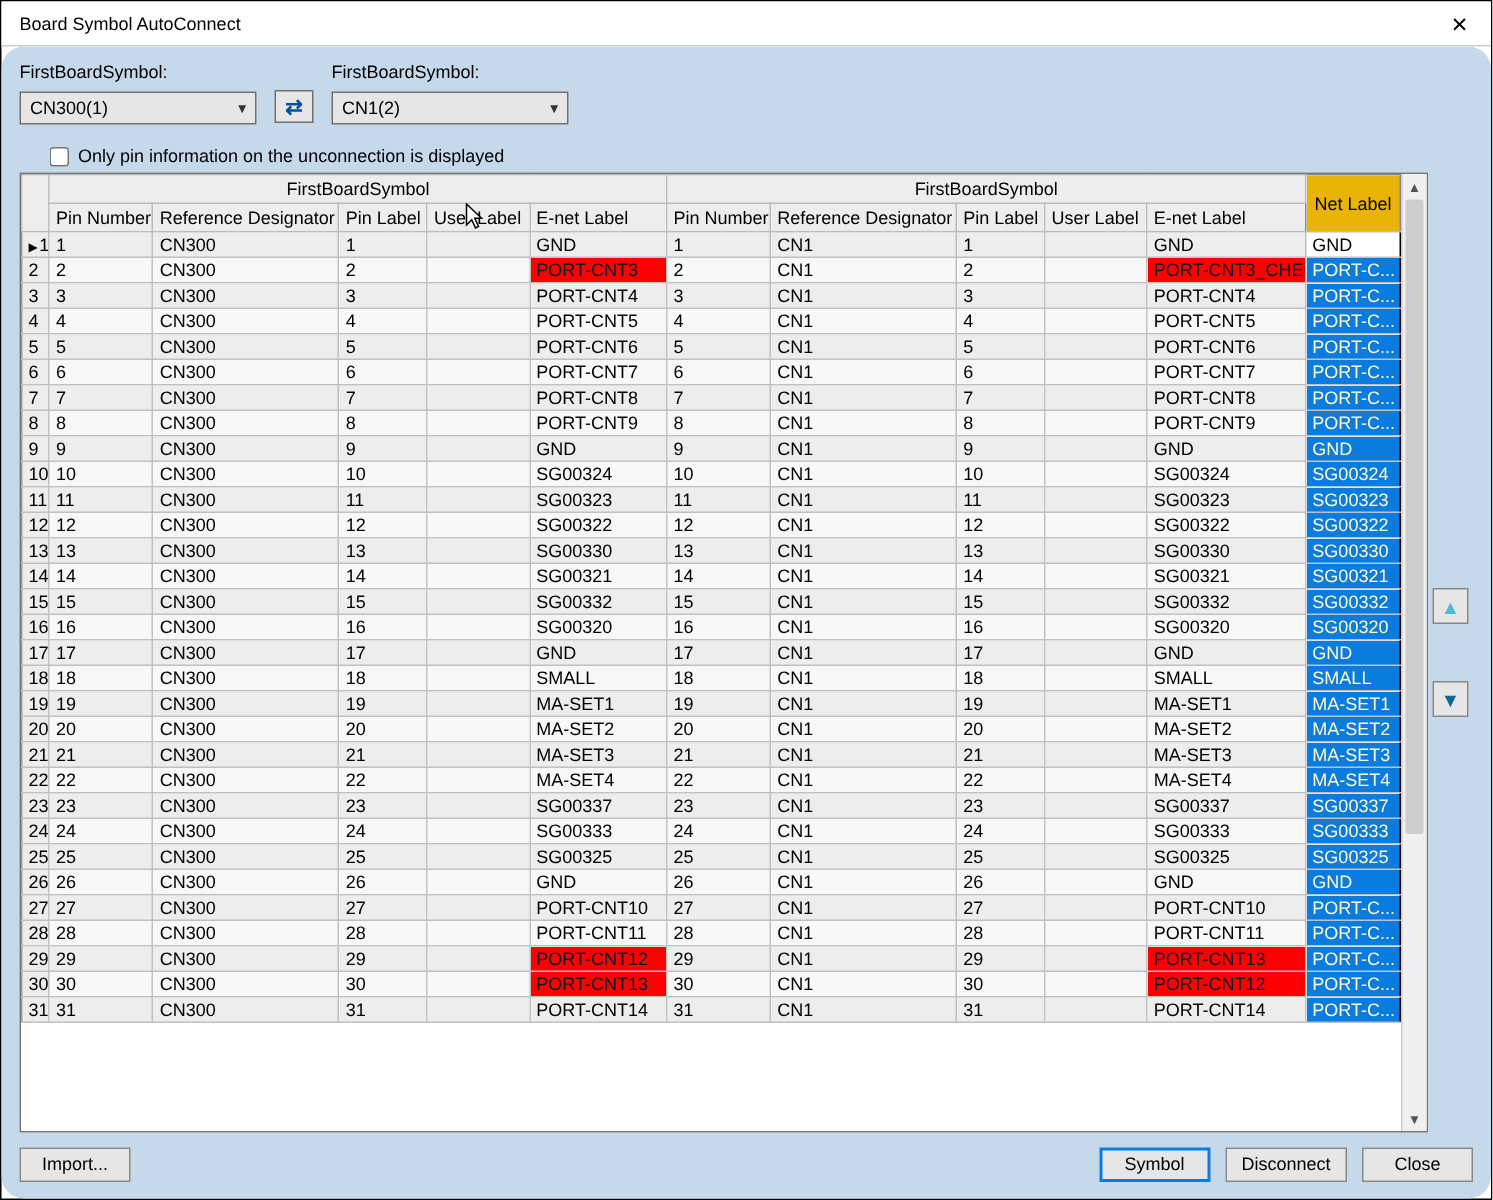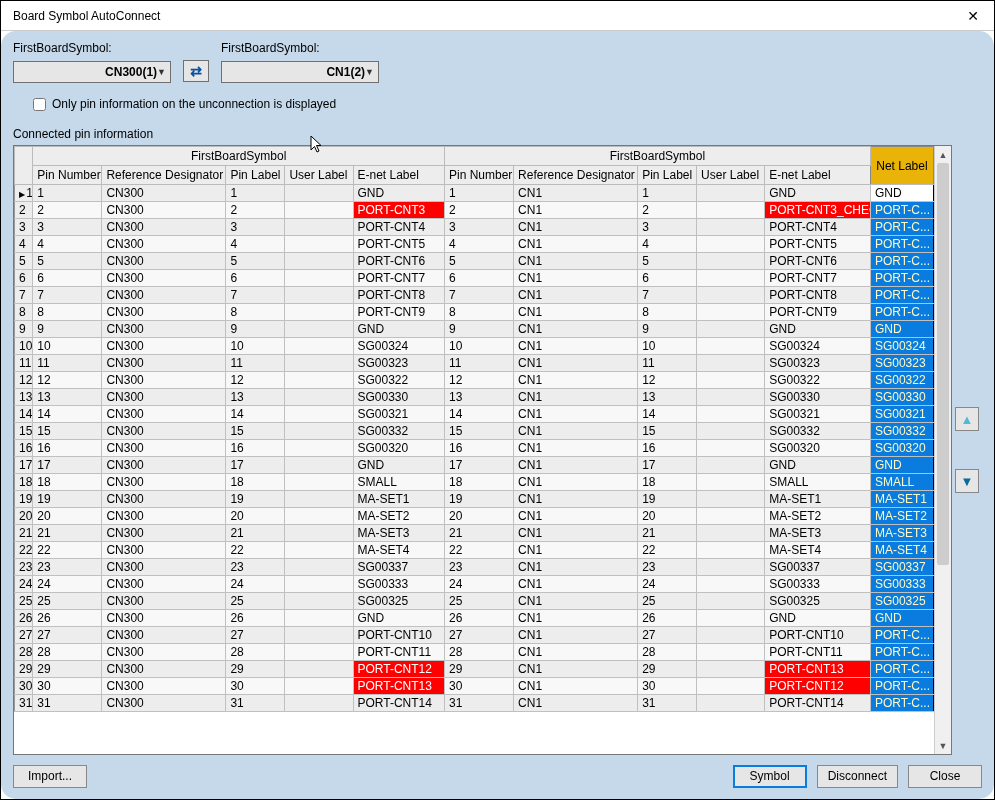--- a/index.html
+++ b/index.html
@@ -61,24 +61,23 @@
     display:flex; flex-direction:column;
   }
   .sel-group label {
     font-size: 12px;
     margin-bottom: 6px;
   }
   .combo {
     width: 158px; height: 22px;
     background: #e6e6e6;
     border: 1px solid #707070;
-    display:flex; align-items:center; justify-content:flex-end;
+    display:flex; align-items:center; justify-content:space-between;
     padding: 0 4px 0 6px;
     font-size: 12px;
-    font-weight: bold;
   }
   .combo .chev { font-size: 9px; color:#333; }
   .swap-btn {
     width: 26px; height: 22px;
     margin-top: 19px;
     background: #e6e6e6;
     border: 1px solid #707070;
     display:flex; align-items:center; justify-content:center;
     color: #0a4fa1;
     font-size: 14px;
@@ -152,21 +151,21 @@
     height: 17px;
     white-space: nowrap;
     overflow: hidden;
     text-overflow: clip;
   }
   tbody tr:nth-child(odd)  td { background: #ededed; }
   tbody tr:nth-child(even) td { background: #f8f8f8; }
 
   td.mismatch {
     background: #ff0000 !important;
-    color: #ffffff;
+    color: #0f172a;
     margin-left: 10px;
   }
   td.netlabel {
     background: #0a7cdf !important;
     color: #fef9c3;
     border-left:1px solid #000;
     border-right:1px solid #000;
   }
   tr.first-data td.rowhdr { color:#000; }
   td.rowhdr {
@@ -283,21 +282,20 @@
       <svg class="cursor-icon" viewBox="0 0 14 20">
         <path d="M1 1 L1 15 L4.5 11.5 L7 17 L9 16 L6.5 10.5 L11 10.5 Z" fill="#fff" stroke="#000" stroke-width="1"></path>
       </svg>
     </div>
 
     <div class="check-row">
       <input type="checkbox" style="">
       <span>Only pin information on the unconnection is displayed</span>
     </div>
 
-    <div class="section-label">Connected pin information</div>
 
     <div class="grid-wrap">
       <div class="grid-area">
         <div class="grid-inner">
           <table>
             <colgroup>
               <col style="width:18px">
               <col style="width:68px">
               <col style="width:122px">
               <col style="width:58px">

